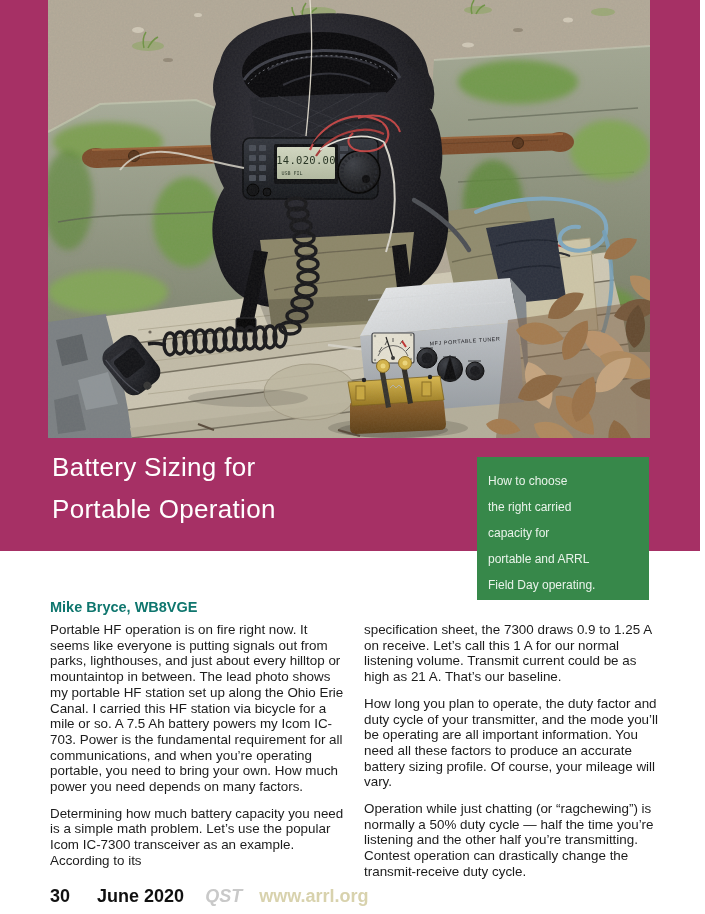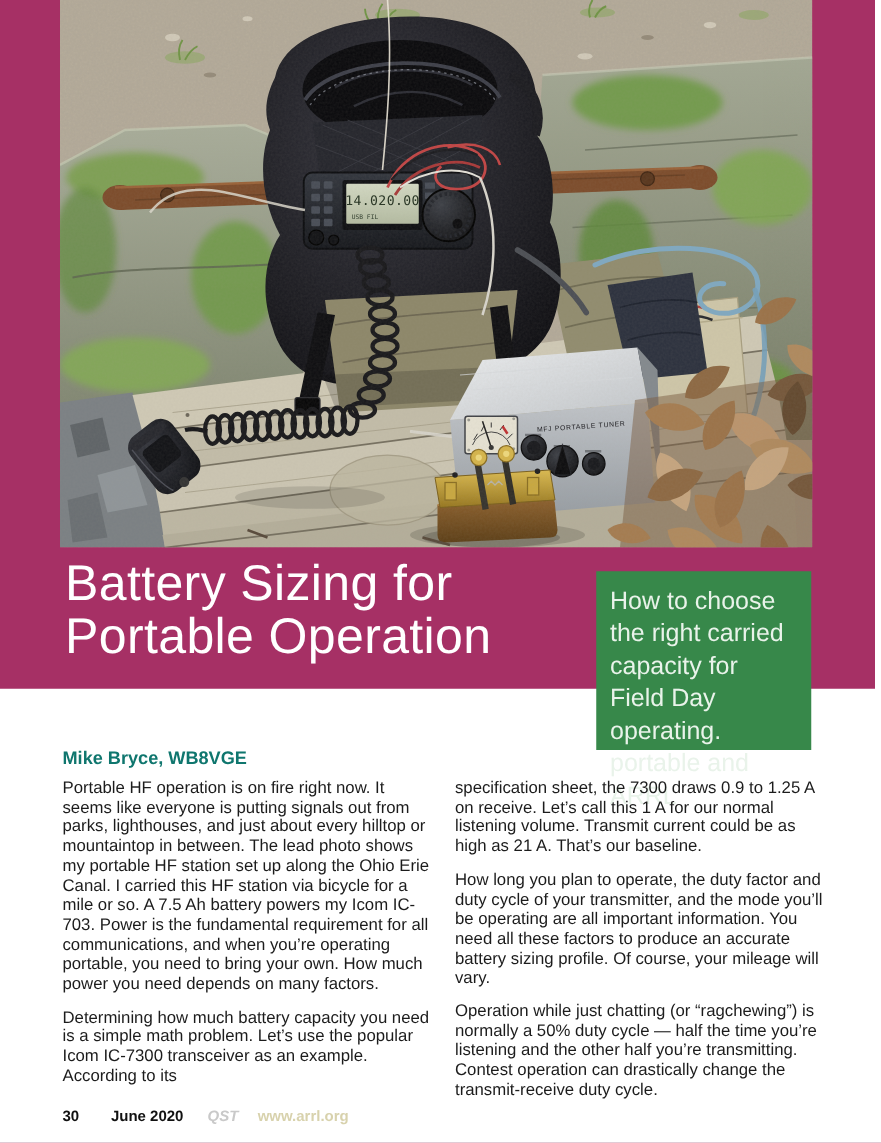--- a/index.html
+++ b/index.html
@@ -2,32 +2,32 @@
 <html style="--banner: #a63065; --teaser_bg: #37884a; --teaser_text: #e9f3ea; --heading: #a92a66; --body_text: #1c1c1c; --footer_qst: #c9c9c9; --footer_url: #d8d2ad;"><head>
 <meta charset="utf-8">
 <style>
   html,body{margin:0;padding:0;background:#e8e8e8;}
   .page{position:relative;width:705px;height:914px;background:#ffffff;
         font-family:"Liberation Sans",sans-serif;overflow:hidden;}
   .hero{position:absolute;top:0;left:0;width:700px;height:551px;
         background:var(--banner,#a63065);}
   .photo-wrap{position:absolute;top:0;left:48px;width:602px;height:438px;overflow:hidden;}
   .photo-wrap svg{display:block;}
-  .title{position:absolute;left:52px;top:446px;color:#ffffff;font-size:40px;
+  .title{position:absolute;left:52px;top:446px;color:#ffffff;font-size:26px;
          line-height:42px;font-weight:300;letter-spacing:.3px;}
   .teaser{position:absolute;left:477px;top:457px;width:172px;height:143px;
           background:var(--teaser_bg,#37884a);color:var(--teaser_text,#e9f3ea);
-          box-sizing:border-box;padding:11px 8px 0 11px;font-size:20px;line-height:26px;}
+          box-sizing:border-box;padding:11px 8px 0 11px;font-size:12px;line-height:26px;}
   .byline{position:absolute;left:50px;top:599px;font-size:14.5px;font-weight:bold;color:#0f766e;}
   .columns{position:absolute;left:50px;top:622px;width:612px;display:flex;gap:16px;justify-content:flex-end;}
   .col{width:298px;font-size:13.4px;line-height:15.7px;color:var(--body_text,#1c1c1c);}
   .col p{margin:0 0 11px 0;}
   .section-heading{color:var(--heading,#a92a66);font-size:17.5px;font-weight:bold;
                    margin:13px 0 5px 0;letter-spacing:.2px;}
-  .footer{position:absolute;left:50px;top:886px;font-size:12px;color:#111;}
+  .footer{position:absolute;left:50px;top:886px;font-size:18px;color:#111;}
   .footer .pn{font-weight:bold;margin-right:22px;}
   .footer .issue{font-weight:bold;margin-right:16px;}
   .footer .qst{color:var(--footer_qst,#c9c9c9);font-style:italic;font-weight:bold;margin-right:12px;}
   .footer .url{color:var(--footer_url,#d8d2ad);font-weight:bold;}
 </style>
 </head>
 <body>
 
 <div class="page">
 
@@ -386,22 +386,22 @@
 
     <div class="title">
       <div>Battery Sizing for</div>
       <div>Portable Operation</div>
     </div>
 
     <div class="teaser">
       <div>How to choose</div>
       <div>the right carried</div>
       <div>capacity for</div>
+      <div>portable and ARRL</div>
       <div>Field Day operating.</div>
-      <div>portable and ARRL</div>
     </div>
   </div>
 
   <div class="byline">Mike Bryce, WB8VGE</div>
 
   <div class="columns">
     <div class="col">
       <p>Portable HF operation is on fire right now. It seems like everyone is putting signals out from parks, lighthouses, and just about every hilltop or mountaintop in between. The lead photo shows my portable HF station set up along the Ohio Erie Canal. I carried this HF station via bicycle for a mile or so. A 7.5 Ah battery powers my Icom IC-703. Power is the fundamental requirement for all communications, and when you’re operating portable, you need to bring your own. How much power you need depends on many factors.</p>
       <p>Determining how much battery capacity you need is a simple math problem. Let’s use the popular Icom IC-7300 transceiver as an example. According to its</p>
     </div>

